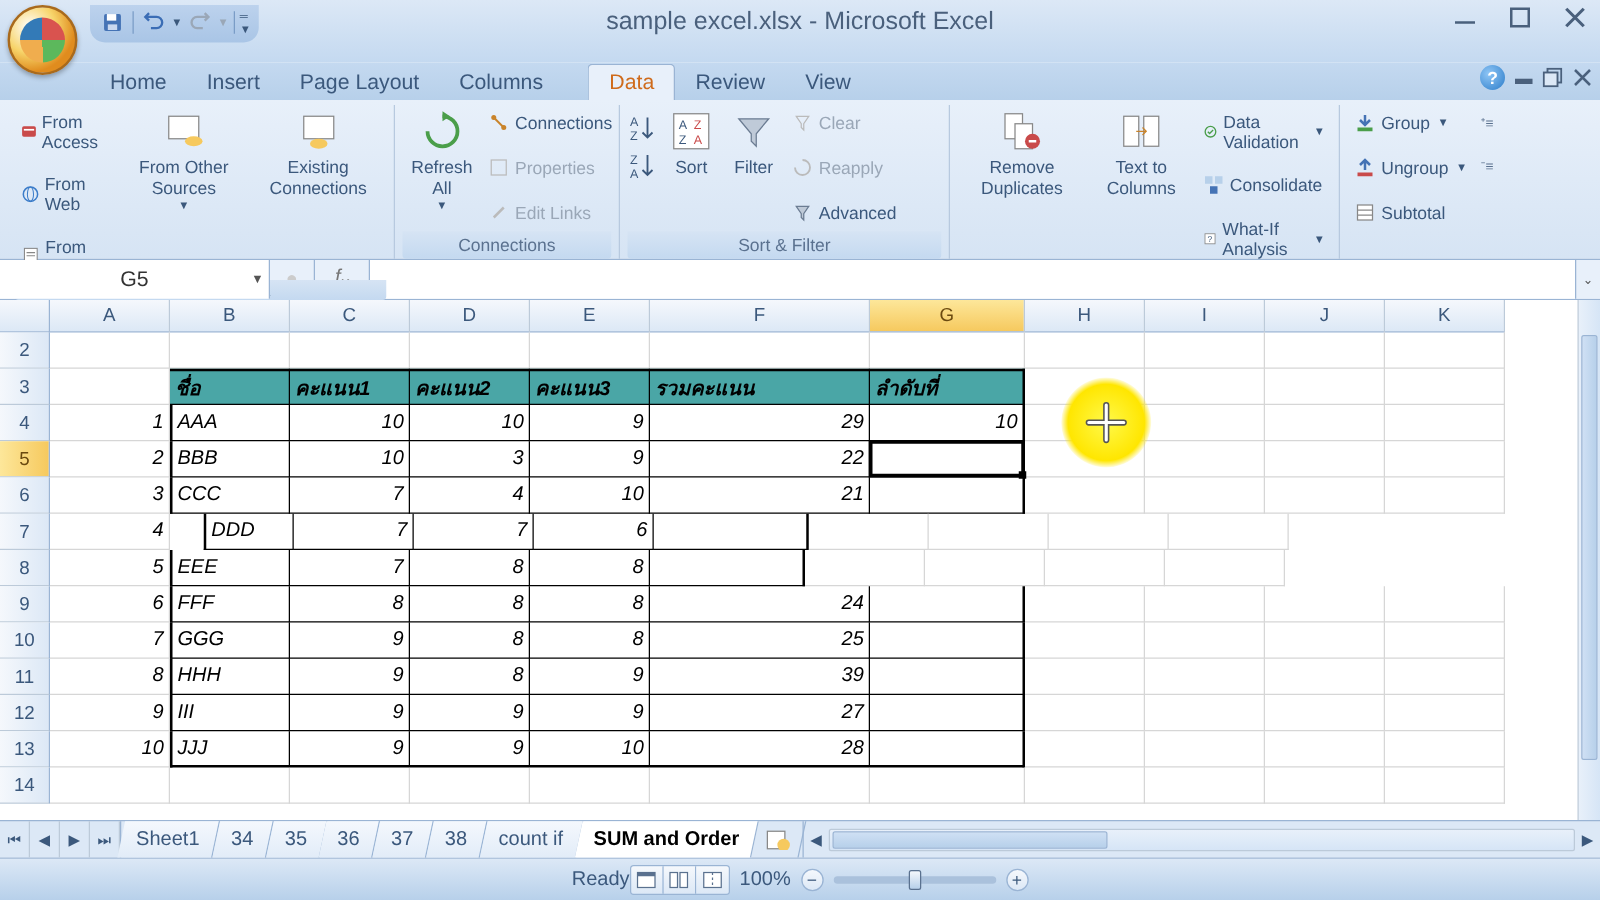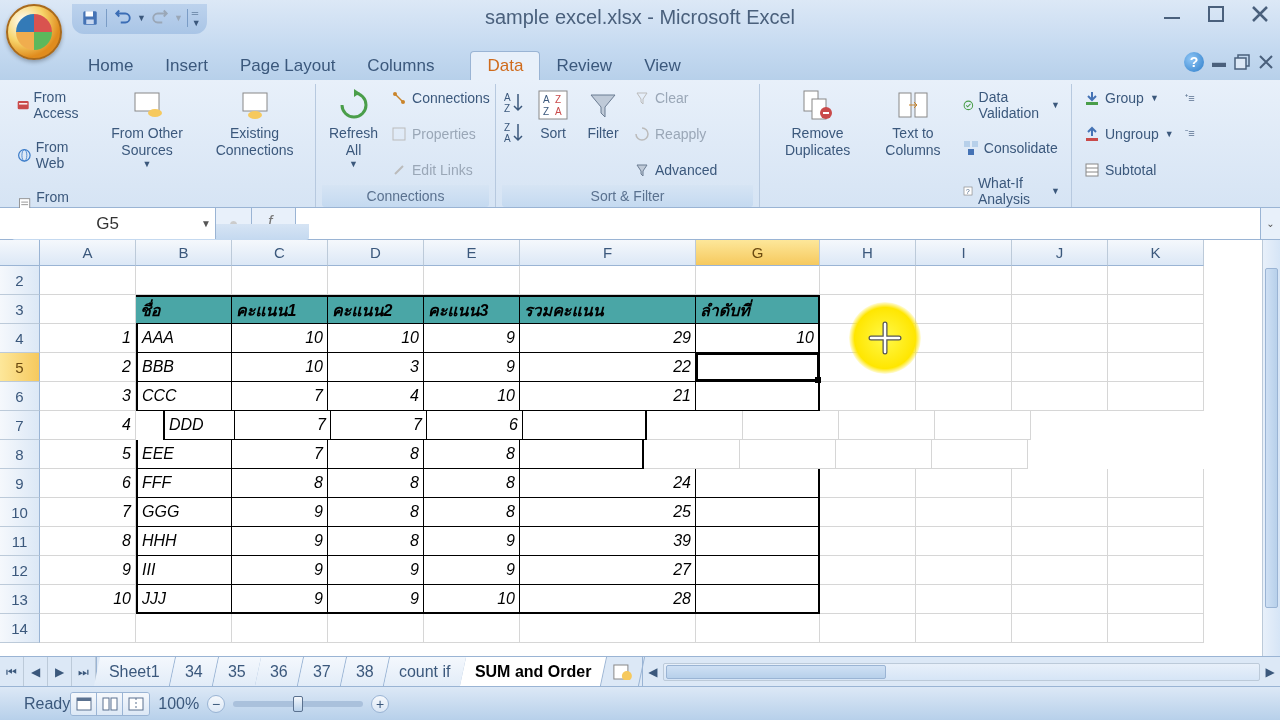--- a/index.html
+++ b/index.html
@@ -83,21 +83,21 @@
 .sheet-tab.active { background:#fff; font-weight:bold; }
 .sheet-tab.active span { color:#000; }
 .new-tab { padding:0 8px; display:flex; align-items:center; transform:skewX(-12deg); border-right:1px solid #9ab4d4; }
 .new-tab span{ transform:skewX(12deg); }
 .hscroll { flex:1; display:flex; align-items:center; position:relative; border-left:1px solid #9ab4d4; }
 .hscroll .arr { width:20px; text-align:center; font-size:12px; color:#3b587c; }
 .hscroll .track { flex:1; position:relative; height:18px; background:linear-gradient(#e8f0fa,#d6e5f6); border:1px solid #bccad9; border-radius:2px; }
 .hscroll .thumb { position:absolute; left:2px; top:1px; bottom:1px; width:220px; background:linear-gradient(#cfe0f4,#b7d0ea); border:1px solid #9ab4d4; border-radius:2px; }
 
 
-.statusbar { height:34px; background:linear-gradient(#dce8f6,#b7d0ea); display:flex; align-items:center; padding:0 24px; justify-content:flex-start; font-size:16px; color:#3b587c; border-top:1px solid #9ab4d4; }
+.statusbar { height:34px; background:linear-gradient(#dce8f6,#b7d0ea); display:flex; align-items:center; padding:0 24px; justify-content:center; font-size:16px; color:#3b587c; border-top:1px solid #9ab4d4; }
 .status-right { display:flex; align-items:center; gap:8px; }
 .view-btns { display:flex; border:1px solid #9ab4d4; border-radius:3px; overflow:hidden; }
 .view-btns span { width:26px; height:22px; display:flex; align-items:center; justify-content:center; background:linear-gradient(#f5f8fc,#dce8f6); border-right:1px solid #9ab4d4; }
 .view-btns span:last-child { border:none; }
 .zoom-slider { width:130px; height:6px; background:#aac1dc; position:relative; border-radius:3px; }
 .zoom-slider .tick { position:absolute; left:50%; top:-3px; width:1px; height:12px; background:#5a718f; }
 .zoom-slider .knob { position:absolute; left:50%; top:-5px; width:10px; height:16px; background:linear-gradient(#f5f8fc,#b7d0ea); border:1px solid #5a718f; border-radius:2px; transform:translateX(-50%); }
 .zoom-btn { width:18px; height:18px; border:1px solid #9ab4d4; border-radius:50%; display:flex; align-items:center; justify-content:center; background:linear-gradient(#f5f8fc,#dce8f6); font-size:14px; }
 
 svg { display:block; }

